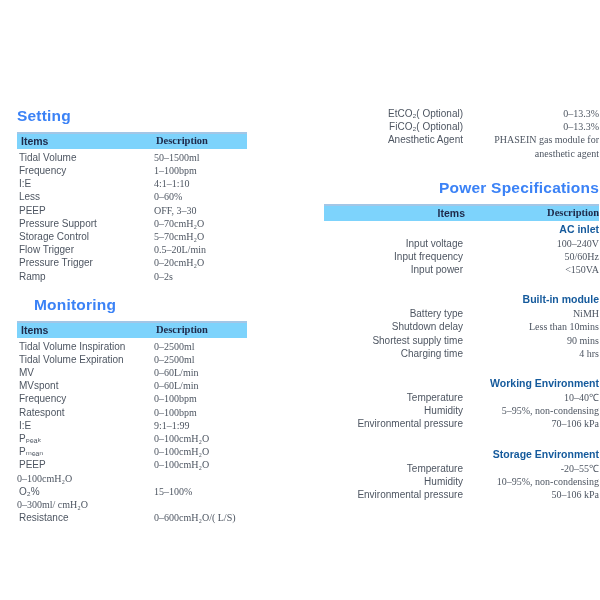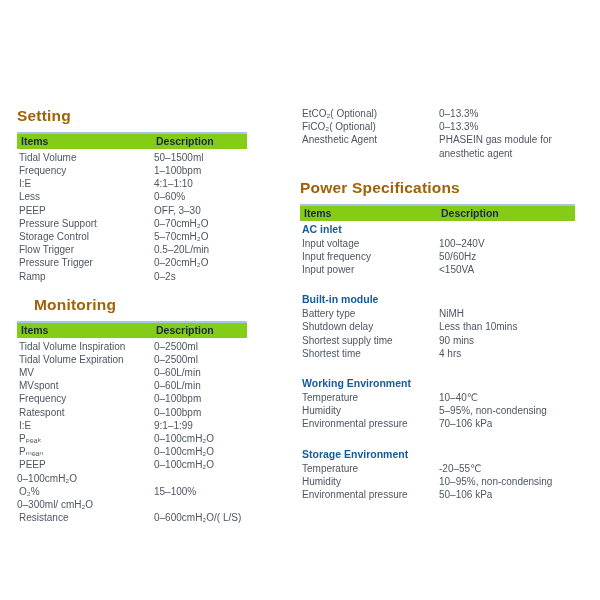--- a/index.html
+++ b/index.html
@@ -1,37 +1,37 @@
 <!DOCTYPE html>
 <html><head>
 <meta charset="utf-8">
 <style>
   html,body{margin:0;padding:0;background:#ffffff;}
   body{width:600px;height:600px;font-family:"Liberation Sans","DejaVu Sans",sans-serif;}
   .page{position:relative;width:600px;height:600px;background:#ffffff;overflow:hidden;}
   .col{position:absolute;top:107px;}
   .col-left{left:17px;width:230px;}
-  .col-right{left:300px;width:275px;}
+  .col-right{left:324px;width:275px;text-align:right;}
 
   .section-title{
-    font-size:15.5px;font-weight:bold;color:#a16207;
+    font-size:15.5px;font-weight:bold;color:#3b82f6;
     margin:0 0 7px 0;letter-spacing:.2px;line-height:1.15;
   }
   .monitoring-title{margin-top:13px;margin-left:17px;}
   .power-title{margin-top:19px;}
 
   .thead{
-    display:flex;background:#84cc16;border-top:2px solid #a3c6e6;
+    display:flex;background:#7dd3fc;border-top:2px solid #a3c6e6;
     font-size:10.5px;font-weight:bold;color:#1e2949;
     padding:1px 0 2px 2px;line-height:12px;margin-bottom:2px;
   }
   .trow{display:flex;font-size:10px;color:#4e5662;line-height:13.2px;}
   .c1{flex:0 0 135px;padding-left:2px;}
   .col-right .c1{flex:0 0 137px;}
-  .c2{flex:1;}
+  .c2{flex:1;font-family:Liberation Serif, serif;}
 
   .group-title{
     font-size:10.5px;font-weight:bold;color:#155a9c;
     margin:2px 0 1px 2px;line-height:13px;
   }
   .group + .group .group-title{margin-top:17px;}
 </style>
 </head>
 <body>
 
@@ -243,21 +243,21 @@
               <span class="c1">Shutdown delay</span>
               <span class="c2">Less than 10mins</span>
             </div>
 
             <div class="trow">
               <span class="c1">Shortest supply time</span>
               <span class="c2">90 mins</span>
             </div>
 
             <div class="trow">
-              <span class="c1">Shortest time</span>
+              <span class="c1">Charging time</span>
               <span class="c2">4 hrs</span>
             </div>
           </div>
       </div>
 
       <div class="group">
         <div class="group-title">Working Environment</div>
         <div>
 
             <div class="trow">

